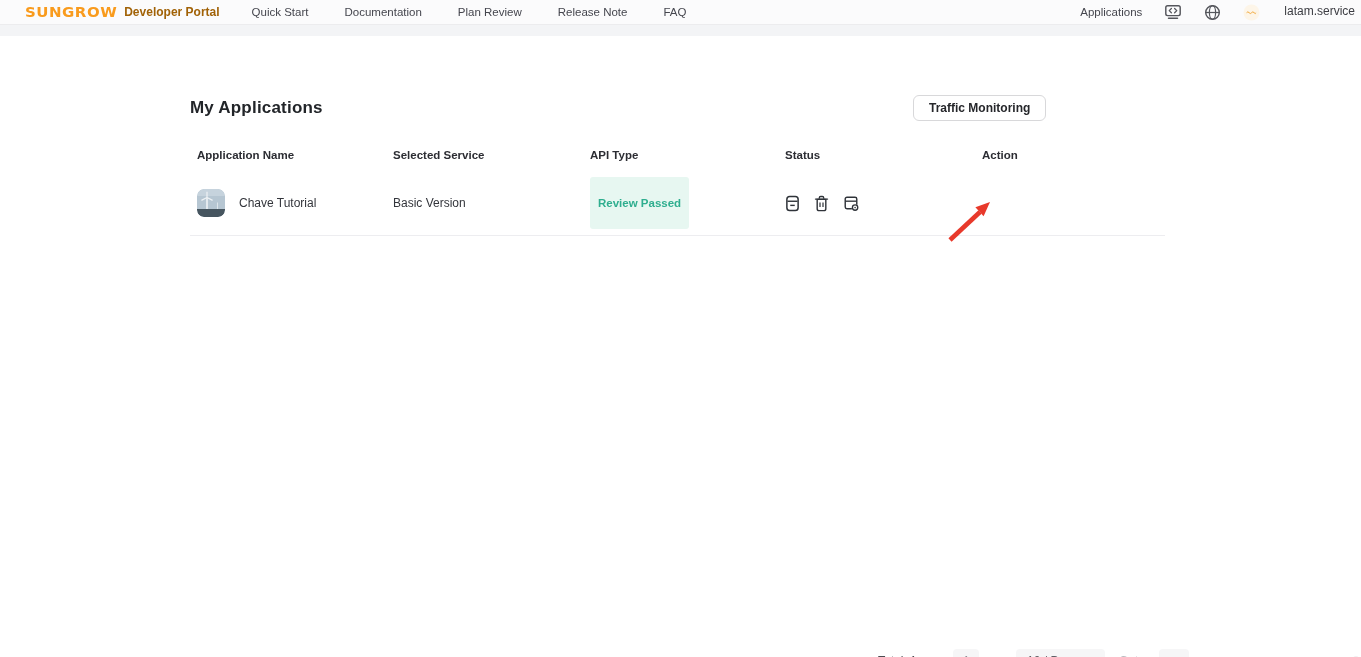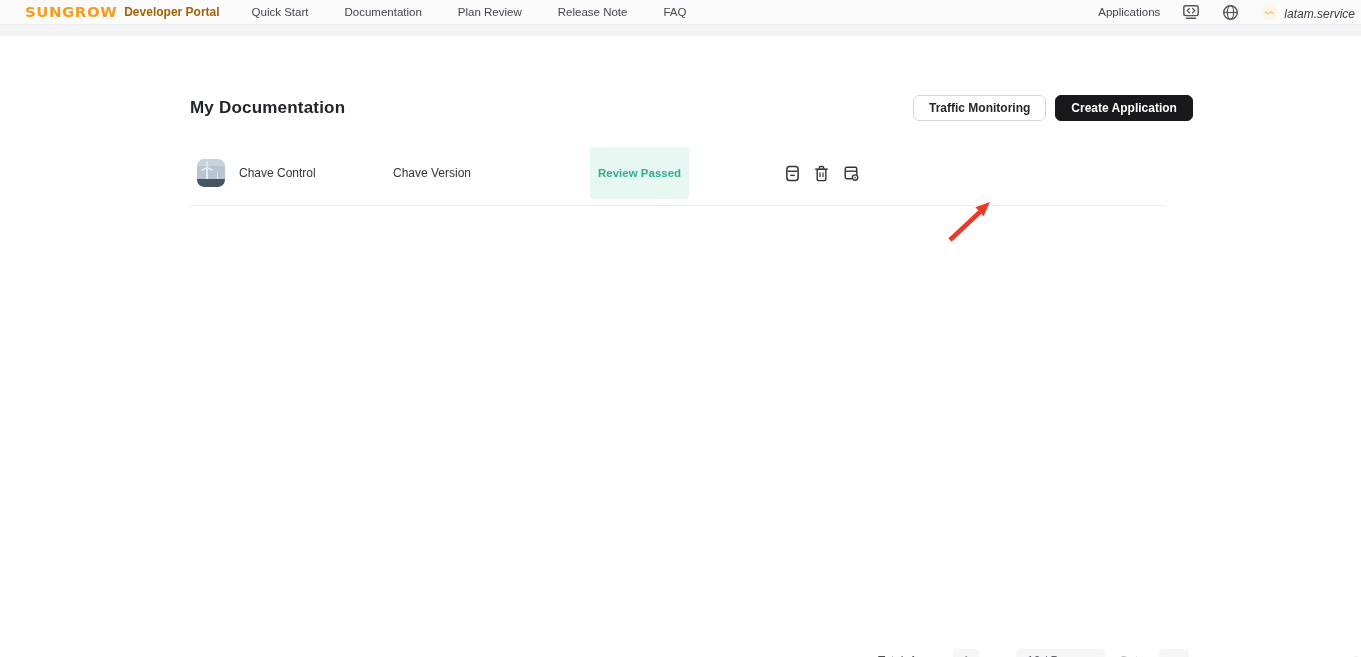--- a/index.html
+++ b/index.html
@@ -9,21 +9,21 @@
   .topbar { position:relative; height:25px; background:#fbfbfc; border-bottom:1px solid #ececee;
             display:flex; align-items:center; padding:0 6px 0 25px; }
   .logo { color:#f99b1d; font-weight:bold; font-size:15px; letter-spacing:.5px;
           font-family:"DejaVu Sans",sans-serif; transform:scaleY(.92); white-space:nowrap; }
   .product { margin-left:7px; font-size:12px; font-weight:bold; color:#a16207; white-space:nowrap; }
   .nav { display:flex; margin-left:32px; gap:36px; }
   .nav-item { font-size:11.5px; color:#45464e; cursor:pointer; white-space:nowrap; }
   .top-right { margin-left:auto; display:flex; align-items:center; gap:22px; }
   .top-right .apps-link { font-size:11.5px; color:#45464e; cursor:pointer; }
   .tb-icon { display:flex; align-items:center; cursor:pointer; }
-  .user { display:flex; align-items:flex-end; gap:6px; cursor:pointer;font-style:italic; }
+  .user { display:flex; align-items:flex-start; gap:24px; cursor:pointer; }
   .user-name { font-size:12px; color:#3c3d43; }
 
   
   .gray-band { height:11px; background:#f3f4f6; }
   .scroll-track { position:absolute; right:2px; top:36px; bottom:0; width:6px; background:#f0f0f1; border-radius:3px; }
 
   
   .main { position:relative; height:620px; background:#fff; }
   .page-title { position:absolute; left:190px; top:62px; font-size:17px; font-weight:bold; color:#222529; letter-spacing:.2px; }
 
@@ -106,52 +106,58 @@
       <span class="user-name">latam.service</span>
     </span>
   </div>
 </div>
 
 <div class="gray-band"></div>
 <div class="scroll-track"></div>
 
 <div class="main">
 
-  <div class="page-title">My Documentation</div>
+  <div class="page-title">My Applications</div>
 
   <div class="head-buttons">
     <div class="btn btn-outline">Traffic Monitoring</div>
-    <div class="btn btn-dark">Create Application</div>
   </div>
 
   <div class="table">
+    <div class="t-head">
+      <div>Application Name</div>
+      <div>Selected Service</div>
+      <div>API Type</div>
+      <div>Status</div>
+      <div>Action</div>
+    </div>
 
     <div class="t-row">
       <div class="cell-name">
         <svg class="app-thumb" width="28" height="28" viewBox="0 0 28 28">
           <defs>
               <clipPath id="thumbclip">
                 <rect width="28" height="28" rx="7"></rect>
               </clipPath>
             </defs>
           <g clip-path="url(#thumbclip)">
             <rect width="28" height="28" fill="#b6c6d2"></rect>
             <rect width="28" height="7" fill="#c6d3dd"></rect>
             <rect y="20" width="28" height="8" fill="#46555f"></rect>
             <line x1="10" y1="8.5" x2="10" y2="20" stroke="#f2f5f7" stroke-width="1.5"></line>
             <line x1="10" y1="8.5" x2="10" y2="2.8" stroke="#eef2f5" stroke-width="1.2"></line>
             <line x1="10" y1="8.5" x2="15.6" y2="11.4" stroke="#eef2f5" stroke-width="1.2"></line>
             <line x1="10" y1="8.5" x2="4.4" y2="11.4" stroke="#eef2f5" stroke-width="1.2"></line>
             <line x1="20.5" y1="13.5" x2="20.5" y2="20" stroke="#dde5ea" stroke-width="1"></line>
           </g>
         </svg>
-        <span>Chave Control</span>
+        <span>Chave Tutorial</span>
       </div>
 
-      <div>Chave Version</div>
+      <div>Basic Version</div>
 
 
       <div>
         <span class="badge">Review Passed</span>
       </div>
 
       <div class="cell-actions">
         <span class="action-icon">
           <svg width="15" height="17" viewBox="0 0 16 18">
             <rect x="2" y="1.5" width="12" height="15" rx="3" fill="none" stroke="#2f3339" stroke-width="1.6"></rect>

